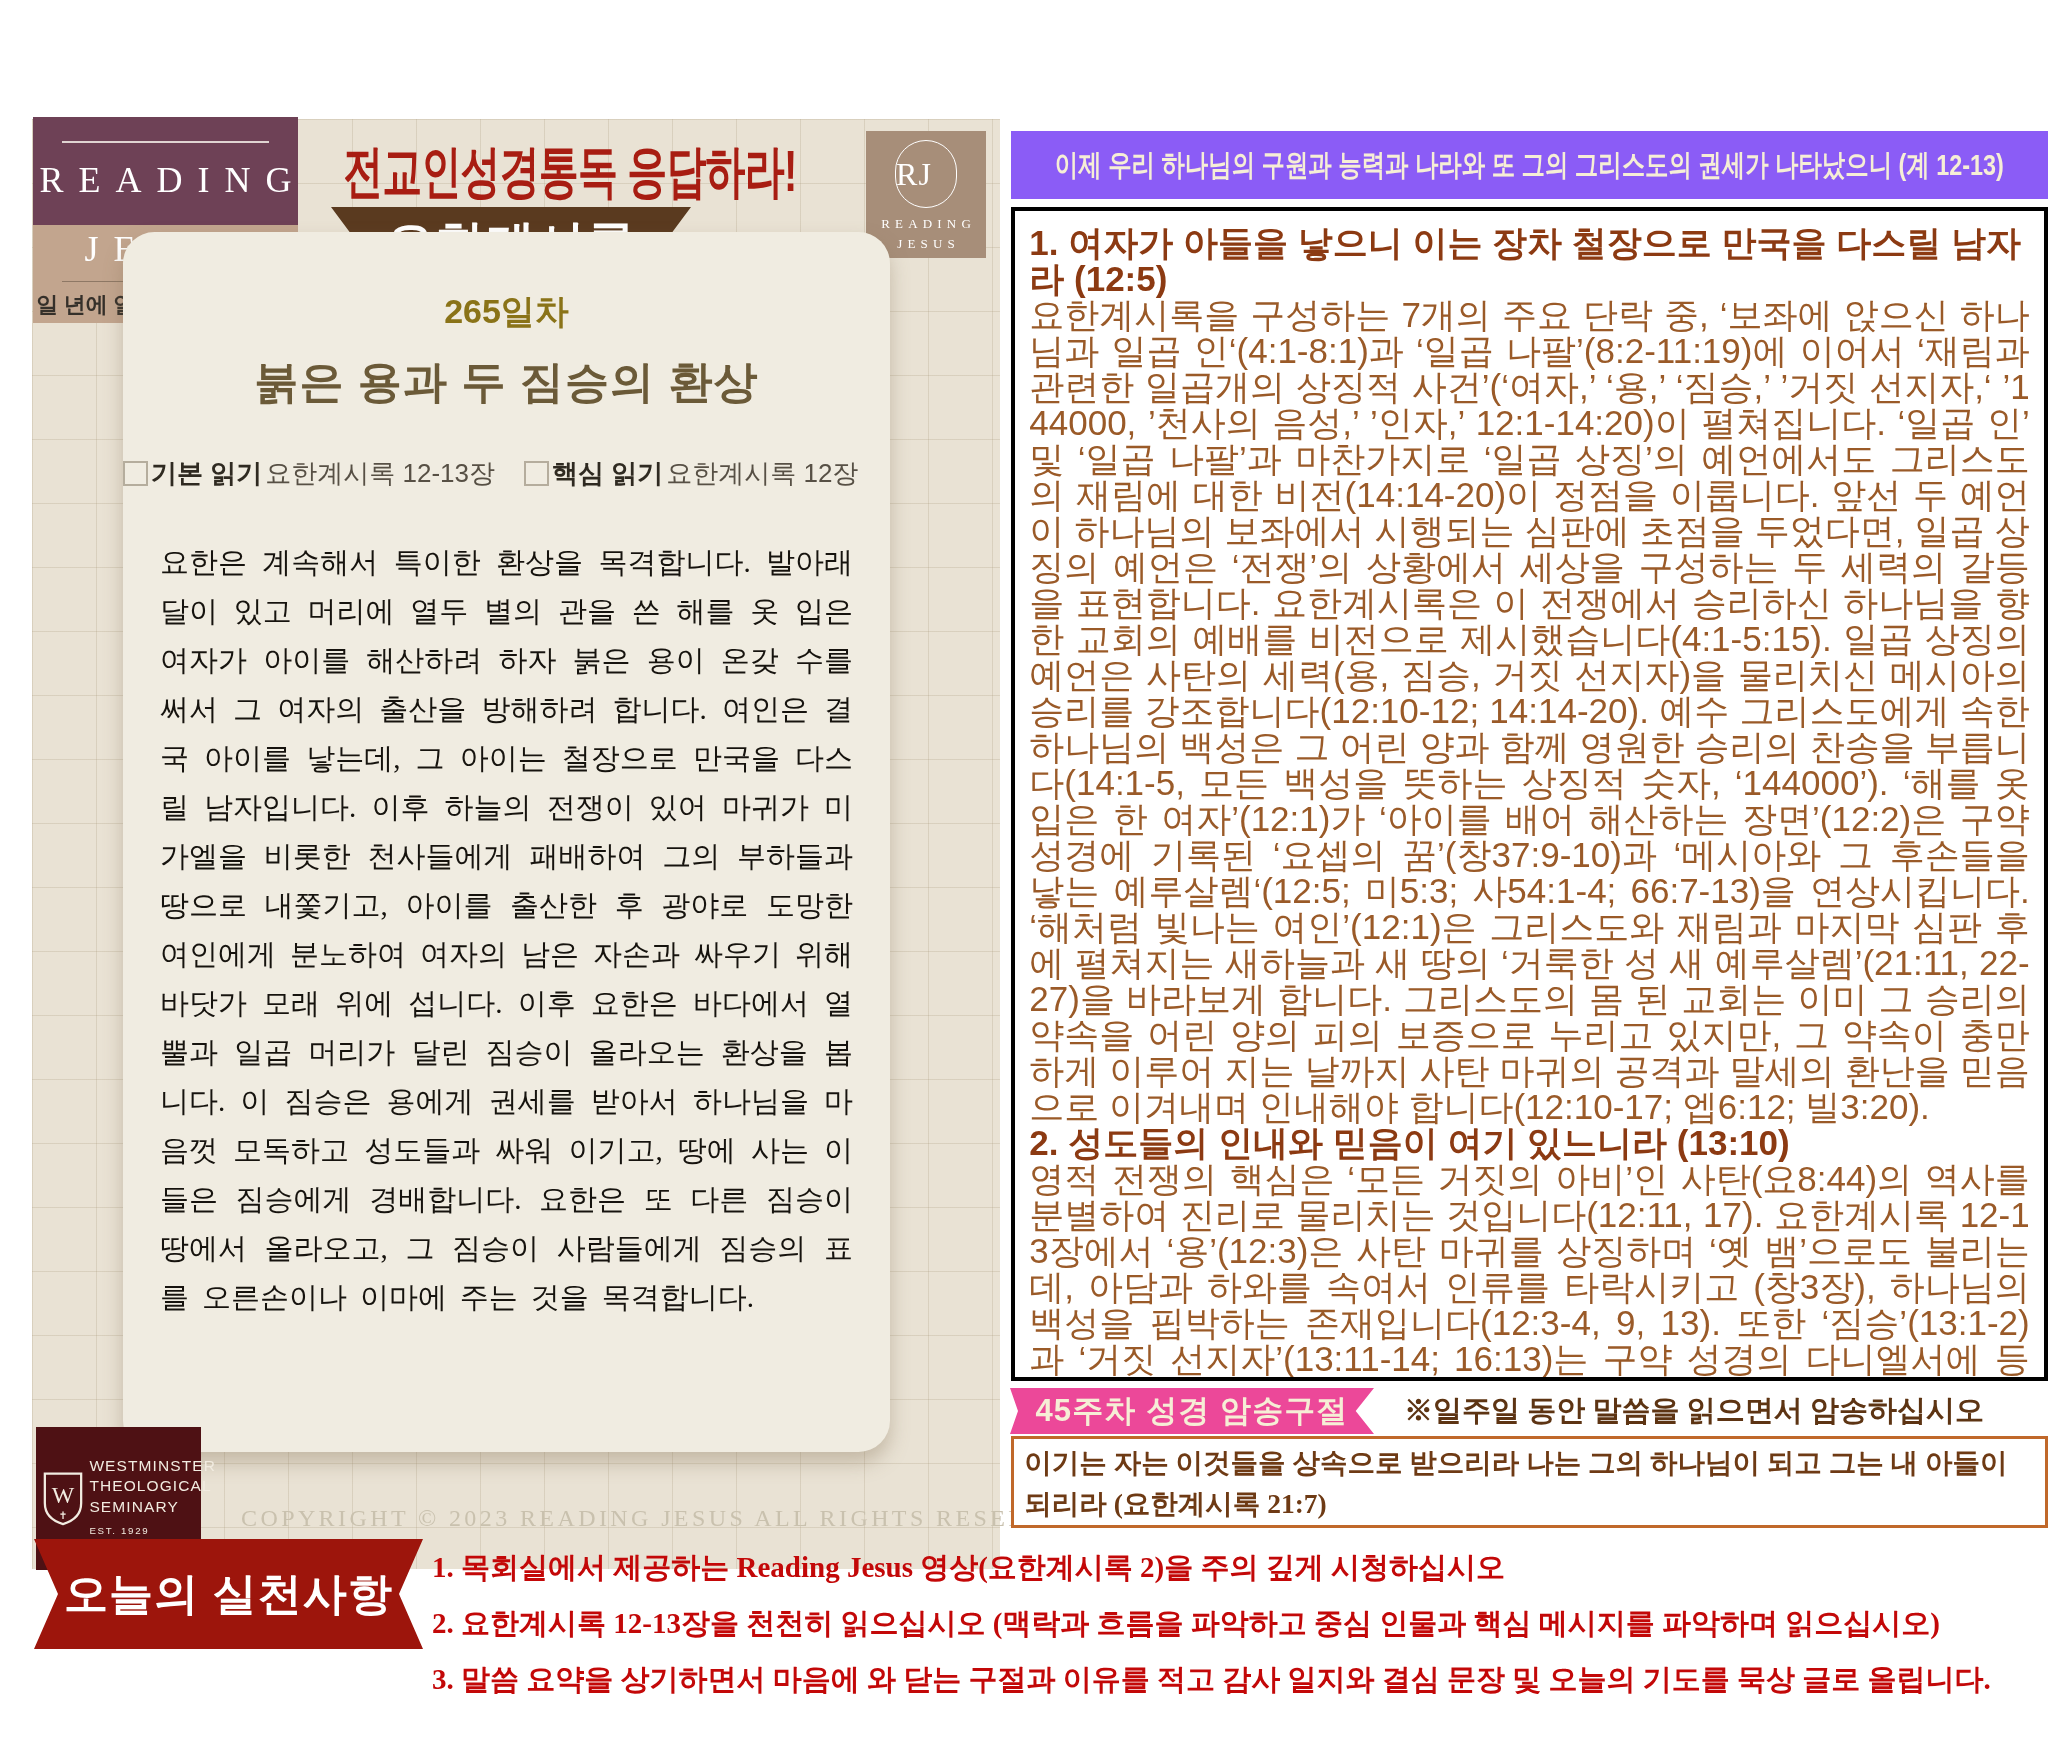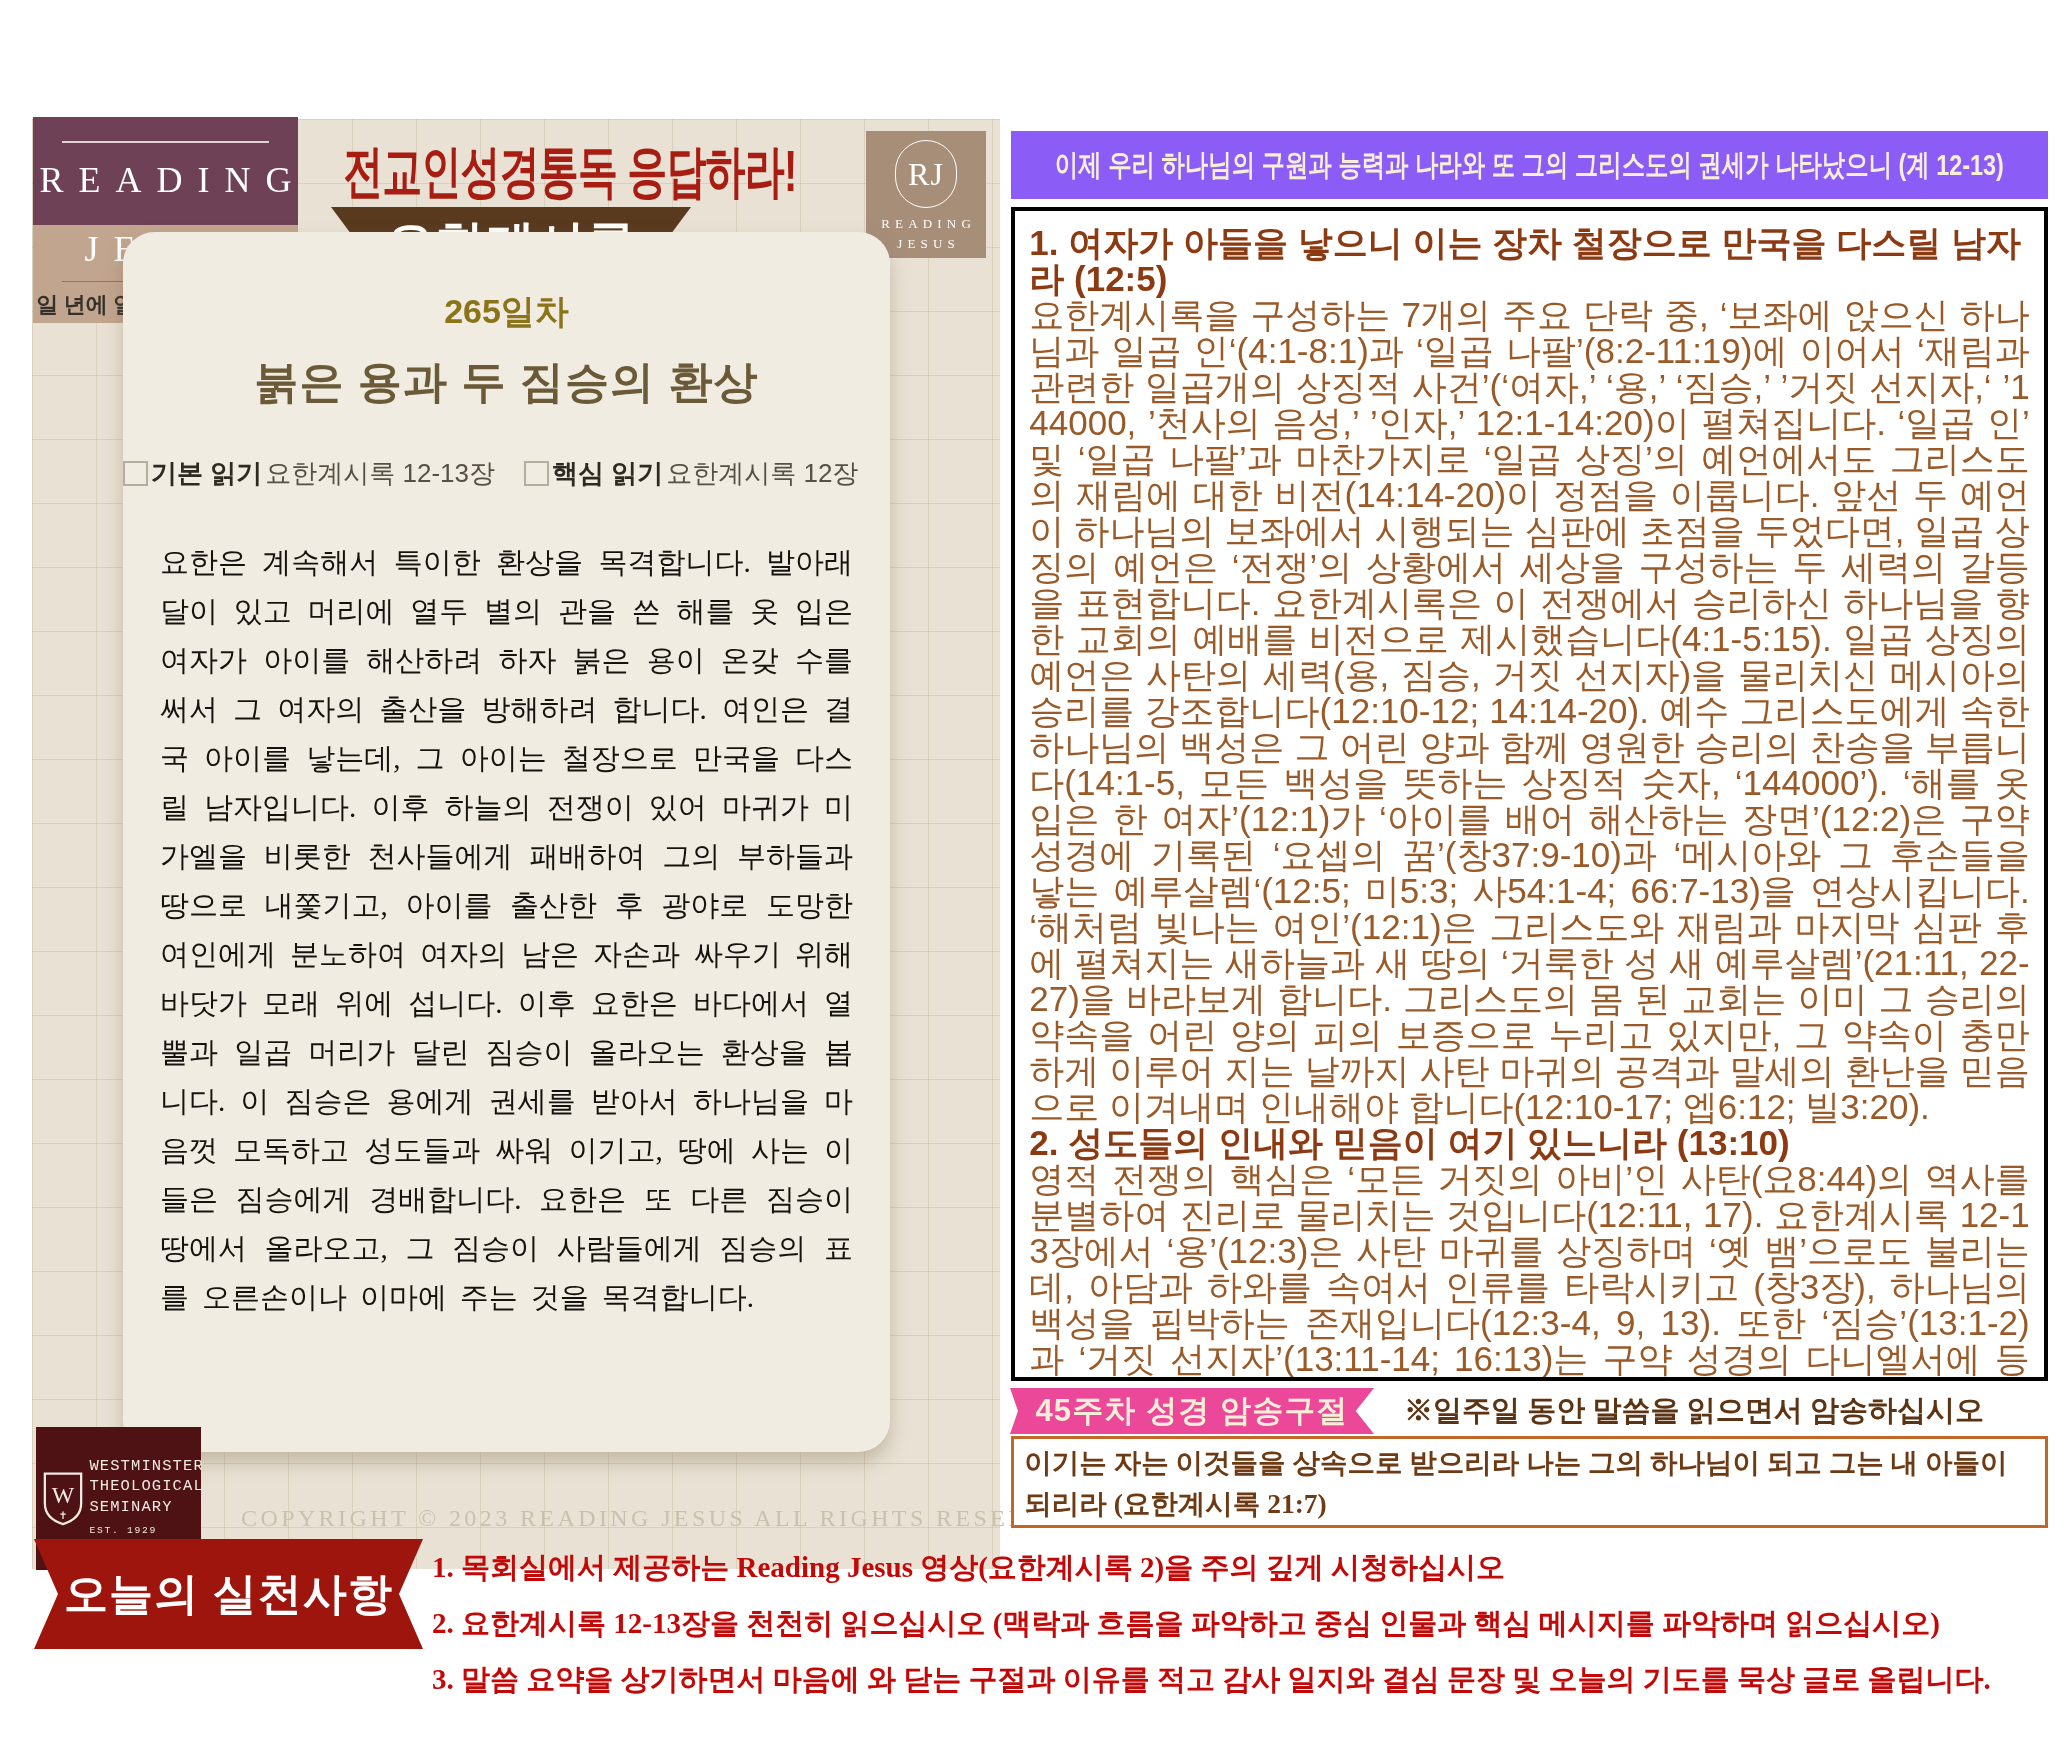--- a/index.html
+++ b/index.html
@@ -41,21 +41,21 @@
   .book-ribbon { position:absolute; left:331px; top:207px; width:360px; height:74px;
                  background:#5a3a1f; display:flex; align-items:center; justify-content:center;
                  clip-path:polygon(0 0, 100% 0, calc(100% - 27.5px) 50%, 100% 100%, 0 100%, 27.5px 50%); }
   .book-ribbon span { color:#ffffff; font-size:49px; font-weight:800; letter-spacing:1.1px; }
 
   
   .rj-badge { position:absolute; left:866px; top:131px; width:120px; height:127px;
               background:#a78e79; display:flex; flex-direction:column; align-items:center;
               justify-content:flex-start; padding-top:9.2px; }
   .rj-mono { width:62px; height:68px; border:1.7px solid #ffffff; border-radius:31px;
-             display:flex; align-items:center; justify-content:center; }
+             display:flex; align-items:center; justify-content:flex-start; }
   .rj-mono span { color:#ffffff; font-family:"Liberation Serif", serif; font-size:32px;
                   letter-spacing:1.1px; }
   .rj-word { color:#ffffff; font-size:13px; letter-spacing:5.2px; text-indent:5.2px; margin-top:8px;
              font-family:"Liberation Serif", serif; }
   .rj-word.second { margin-top:3.4px; }
 
   
   .summary-card { position:absolute; left:123px; top:232px; width:767px; height:1220px;
                   background:#f0ece1; border-radius:31.5px;
                   box-shadow:0 10.3px 19.5px rgba(130,110,80,.35); }
@@ -72,21 +72,21 @@
   .reading-gap { width:23px; }
   .card-body { position:absolute; left:37px; right:37px; top:306px;
                font-family:"Liberation Serif", serif; color:#16130e; font-size:29px;
                line-height:49px; text-align:justify; word-break:break-all;
                word-spacing:5.7px; }
 
   
   .seminary { position:absolute; left:36px; top:1427px; width:165px; height:143px;
               background:#4e1114; display:flex; align-items:center; padding:8px 5.7px; gap:5.7px; }
   .shield-wrap { flex:0 0 42px; display:flex; align-items:center; justify-content:center; }
-  .sem-text { color:#f2ece1; font-family:Liberation Mono, monospace; font-size:15.5px;
+  .sem-text { color:#f2ece1; font-family:Liberation Sans, sans-serif; font-size:15.5px;
               letter-spacing:1.1px; line-height:20.6px; }
   .sem-est { font-size:9.7px; letter-spacing:1.7px; margin-top:3.4px; }
   .copyright { position:absolute; left:241px; top:1505px; color:#c9c1ae; font-size:24px;
                letter-spacing:3.4px; font-family:"Liberation Serif", serif; }
 
   
   .scripture-banner { position:absolute; left:1011px; top:131px; width:1037px; height:68px;
                       background:#8b5cf6; display:flex; align-items:center; justify-content:center; }
   .scripture-banner span { color:#f6eed6; font-size:30px; font-weight:800; white-space:nowrap;
                            transform:scaleX(.78); }

